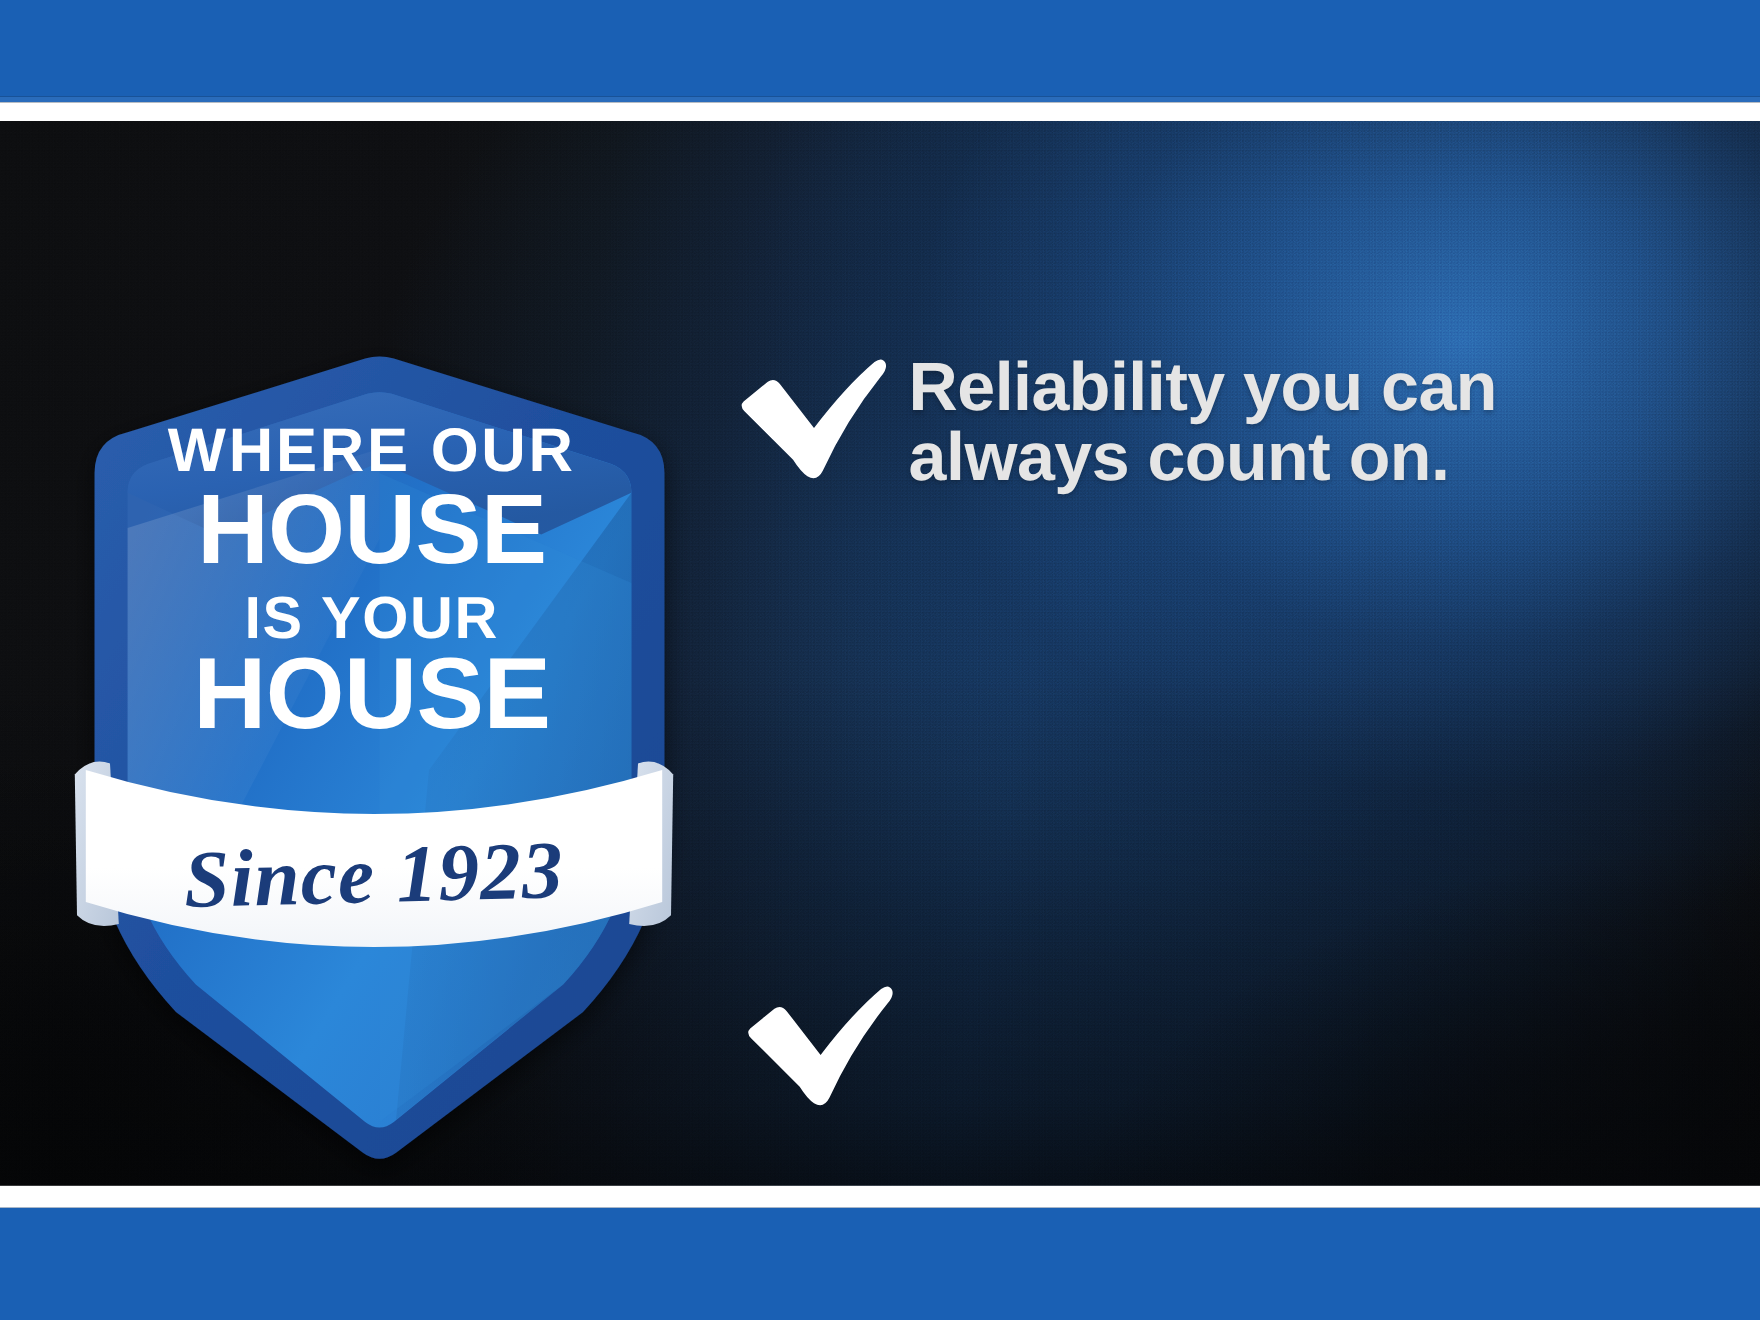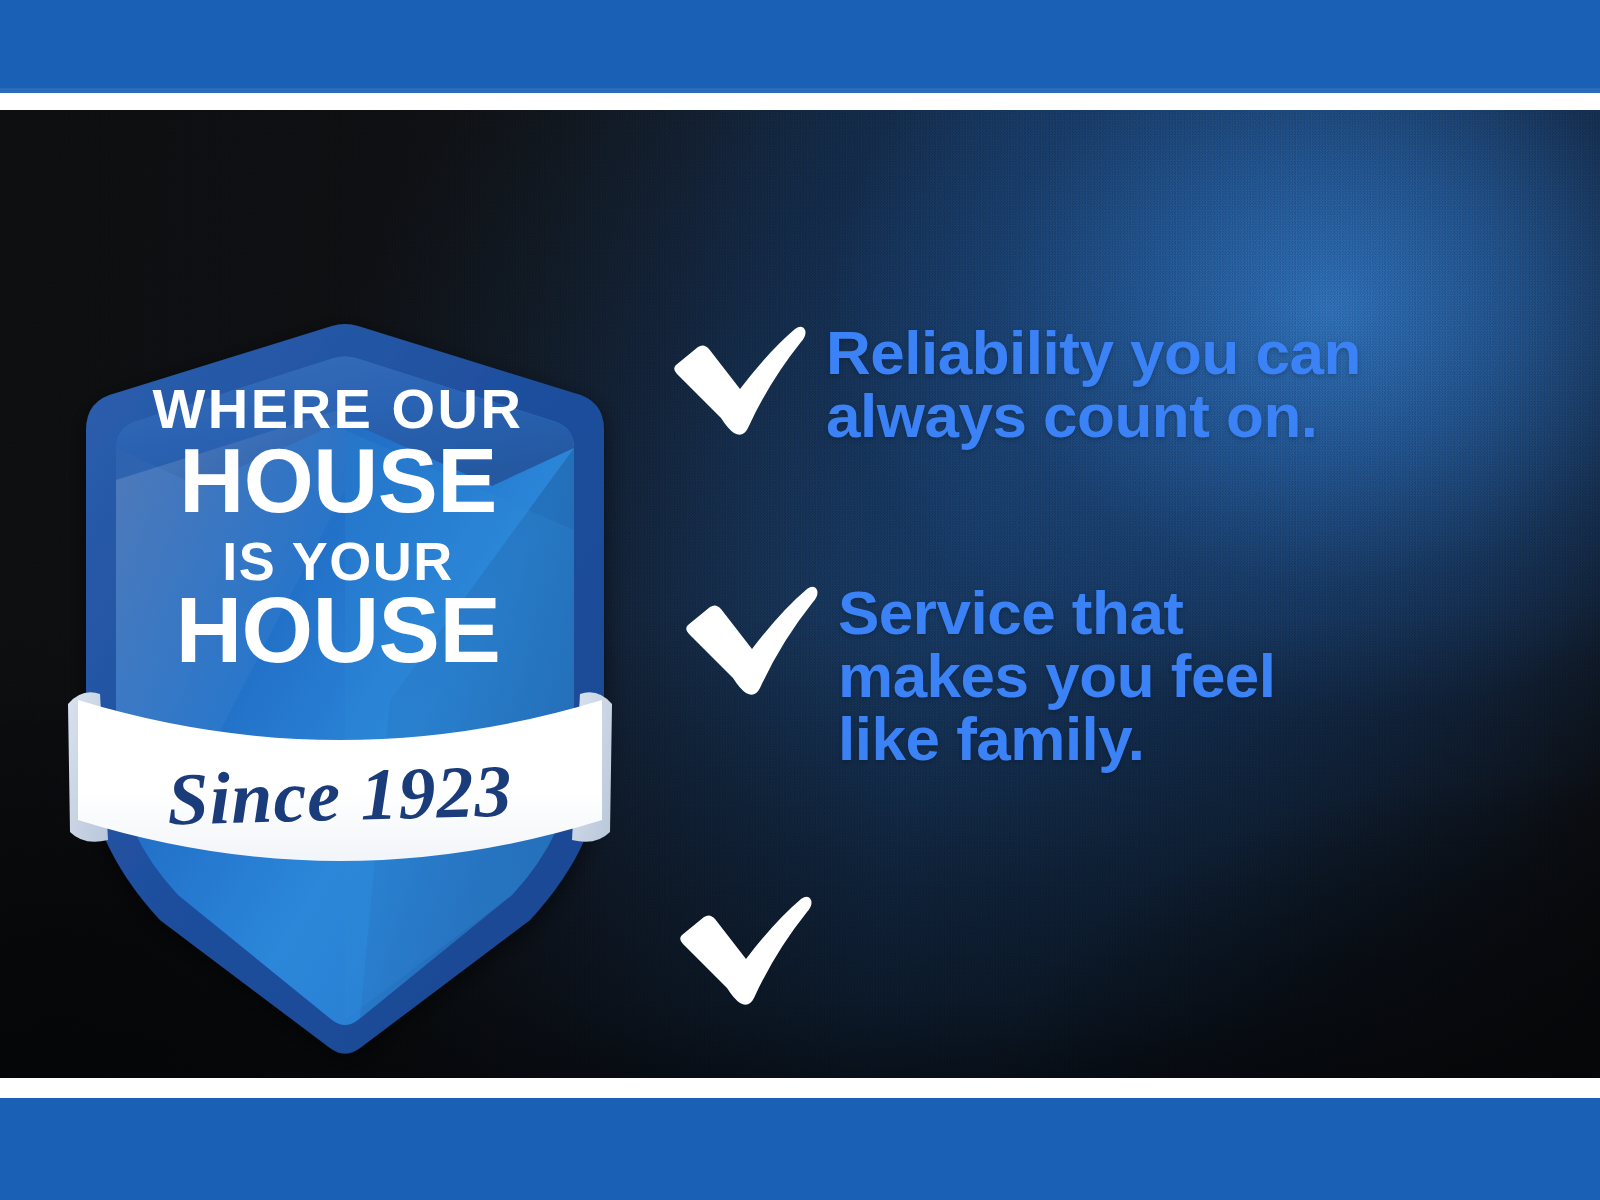--- a/index.html
+++ b/index.html
@@ -102,21 +102,21 @@
   .bullet.b1 { left:12px; top:355px; }
   .bullet.b2 { left:6px;  top:665px; }
 
   .check {
     width:140px; height:115px; flex:0 0 140px;
     margin-right:18px; margin-top:6px;
   }
   .check svg { display:block; width:100%; height:100%; }
 
   .btext {
-    color:#3b82f6;
+    color:#e5e5e5;
     font-family:"Liberation Sans", sans-serif;
     font-weight:bold;
     font-size:62px;
     line-height:1.02;
     letter-spacing:-0.5px;
     white-space:pre-line;
     text-shadow:0 2px 5px rgba(0,0,0,0.22);
   }
   .bullet.b0 .btext { margin-top:6px; }
   .bullet.b1 .btext { margin-top:6px; }
@@ -259,41 +259,20 @@
                      Q 75 117 66 112
                      Q 60 108 53 97
                      L 9 53
                      Q 4 48 8 44 Z" fill="#ffffff"></path>
           </svg>
         </div>
         <div class="btext">Reliability you can
 always count on.</div>
       </div>
 
-      <div class="bullet b1">
-        <div class="check">
-          <svg viewBox="0 0 140 115" xmlns="http://www.w3.org/2000/svg">
-            <path d="M 8 44
-                     L 30 26
-                     Q 36 22 41 28
-                     L 72 68
-                     Q 101 30 127 8
-                     Q 134 3 137 9
-                     Q 139 14 133 21
-                     Q 101 61 80 107
-                     Q 75 117 66 112
-                     Q 60 108 53 97
-                     L 9 53
-                     Q 4 48 8 44 Z" fill="#ffffff"></path>
-          </svg>
-        </div>
-        <div class="btext">Service that
-makes you feel
-like family.</div>
-      </div>
 
       <div class="bullet b2">
         <div class="check">
           <svg viewBox="0 0 140 115" xmlns="http://www.w3.org/2000/svg">
             <path d="M 8 44
                      L 30 26
                      Q 36 22 41 28
                      L 72 68
                      Q 101 30 127 8
                      Q 134 3 137 9

